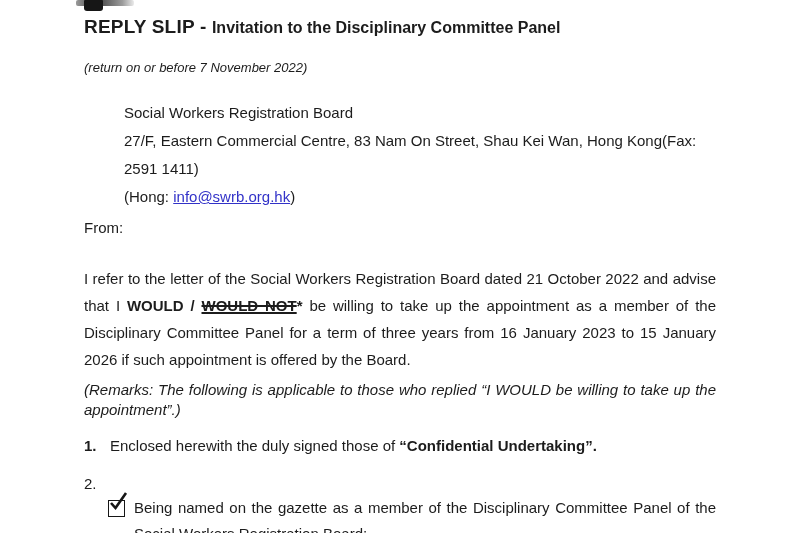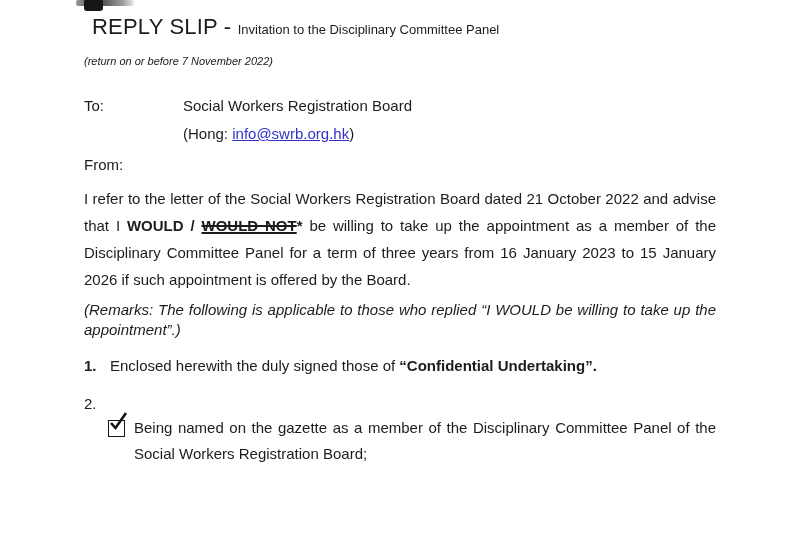--- a/index.html
+++ b/index.html
@@ -11,36 +11,36 @@
   .content { position:absolute; left:84px; top:0; width:632px; }
 
   
   .smudge { position:absolute; left:76px; top:0; width:58px; height:6px;
             background:linear-gradient(90deg, rgba(120,120,120,.75), rgba(40,40,40,.9) 35%, rgba(90,90,90,.6) 80%, rgba(150,150,150,.2));
             border-radius:2px; }
   .blob   { position:absolute; left:84px; top:0; width:19px; height:11px;
             background:#161616; border-radius:1px 1px 3px 3px; }
 
   .title { margin-top:14px; line-height:26px; white-space:nowrap; }
-  .t-bold { font-weight:400; font-size:22px; letter-spacing:.2px;margin-left:8px; }
-  .t-rest { font-size:13px; }
+  .t-bold { font-weight:700; font-size:19px; letter-spacing:.2px; }
+  .t-rest { font-size:16px;font-weight:bold; }
 
-  .subtitle { margin-top:7px; font-style:italic; font-size:11px; line-height:22px; }
+  .subtitle { margin-top:16px; font-style:italic; font-size:13px; line-height:22px; }
 
   .addr-row { display:flex; line-height:28px; }
   .to-row   { margin-top:20px; }
   .from-row { margin-top:3px;flex-direction:column; }
   .lbl { width:59px; flex:none; }
   .to-content { width:573px;margin-left:40px; }
   .email-link { text-decoration:underline; }
 
   .name-line { display:inline-block; width:315px; border-bottom:1.6px solid #222222;
                padding-left:11px; line-height:24px; }
 
-  .para { margin-top:6px; line-height:27px; text-align:justify; }
+  .para { margin-top:23px; line-height:27px; text-align:justify; }
   .b { font-weight:700; }
   .strike { font-weight:700; text-decoration:underline line-through; text-decoration-thickness:1.5px; }
 
   .remarks { margin-top:7px; line-height:20px; text-align:justify; font-style:italic; }
 
   .item { display:flex; line-height:27px; }
   .item-1 { margin-top:12px; }
   .item-2 { margin-top:11px; }
   .num { width:26px; flex:none; }
   .num-bold { font-weight:700; }
@@ -61,23 +61,23 @@
 
   <div class="content">
 
     <div class="title">
       <span class="t-bold">REPLY SLIP - </span><span class="t-rest">Invitation to the Disciplinary Committee Panel</span>
     </div>
 
     <div class="subtitle">(return on or before 7 November 2022)</div>
 
     <div class="addr-row to-row">
-      <div class="lbl">To:</div>
       <div class="to-content">
         <div>Social Workers Registration Board</div>
+        <div>27/F, Eastern Commercial Centre, 83 Nam On Street, Shau Kei Wan, Hong Kong(Fax: 2591 1411)</div>
         <div><span>(Hong: </span><a href="#" class="email-link" style="color:#3232c8">info@swrb.org.hk</a><span>)</span></div>
       </div>
     </div>
 
     <div class="addr-row from-row">
       <div class="lbl">From:</div>
     </div>
 
     <div class="para">
       <span>I refer to the letter of the Social Workers Registration Board dated 21 October 2022 and advise that I </span><span class="b">WOULD / </span><span class="strike">WOULD NOT</span><span class="b">*</span><span> be willing to take up the appointment as a member of the Disciplinary Committee Panel for a term of three years from 16 January 2023 to 15 January 2026 if such appointment is offered by the Board.</span>

